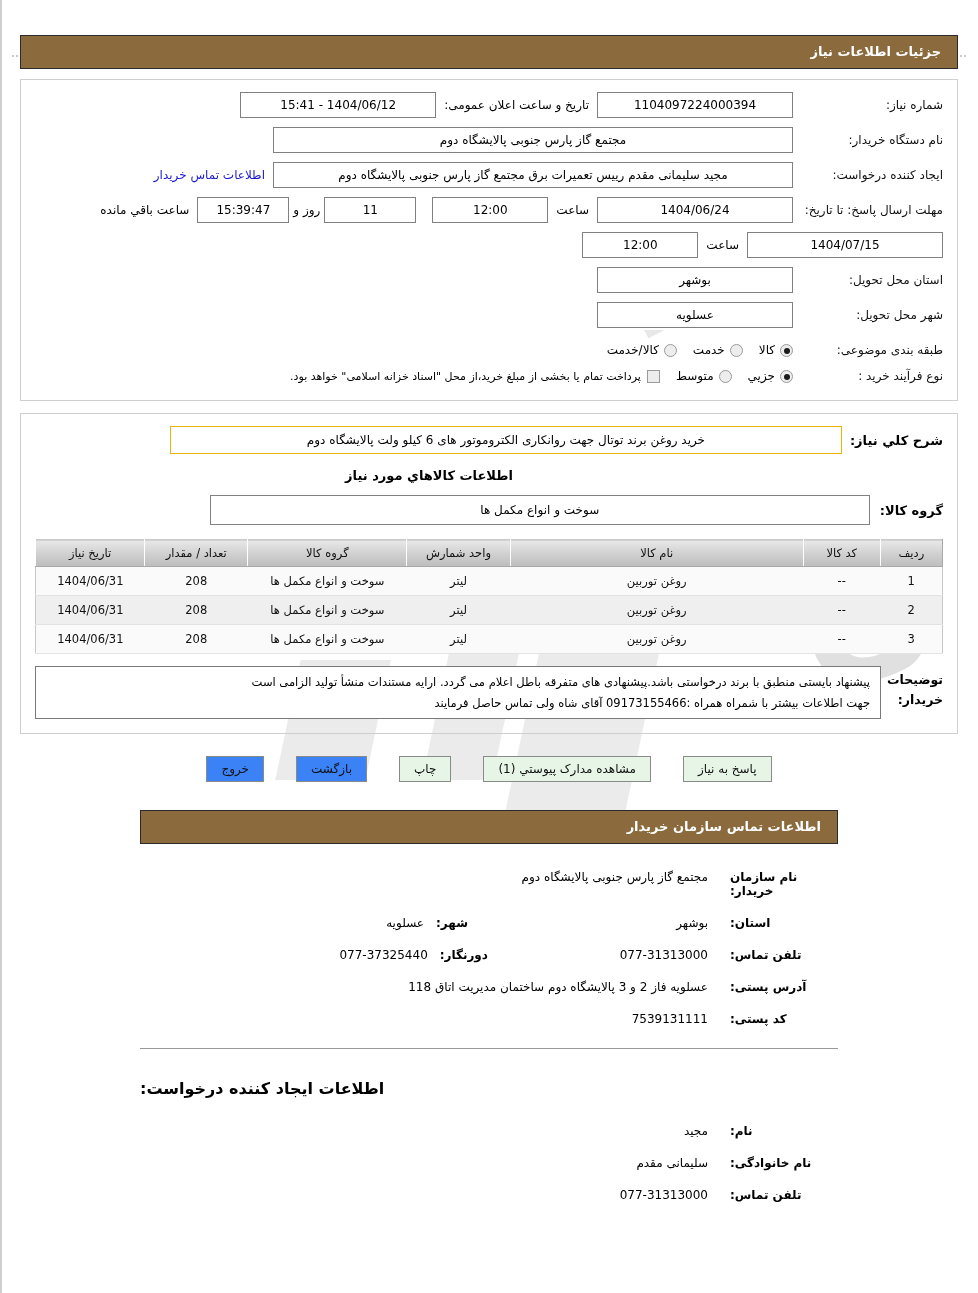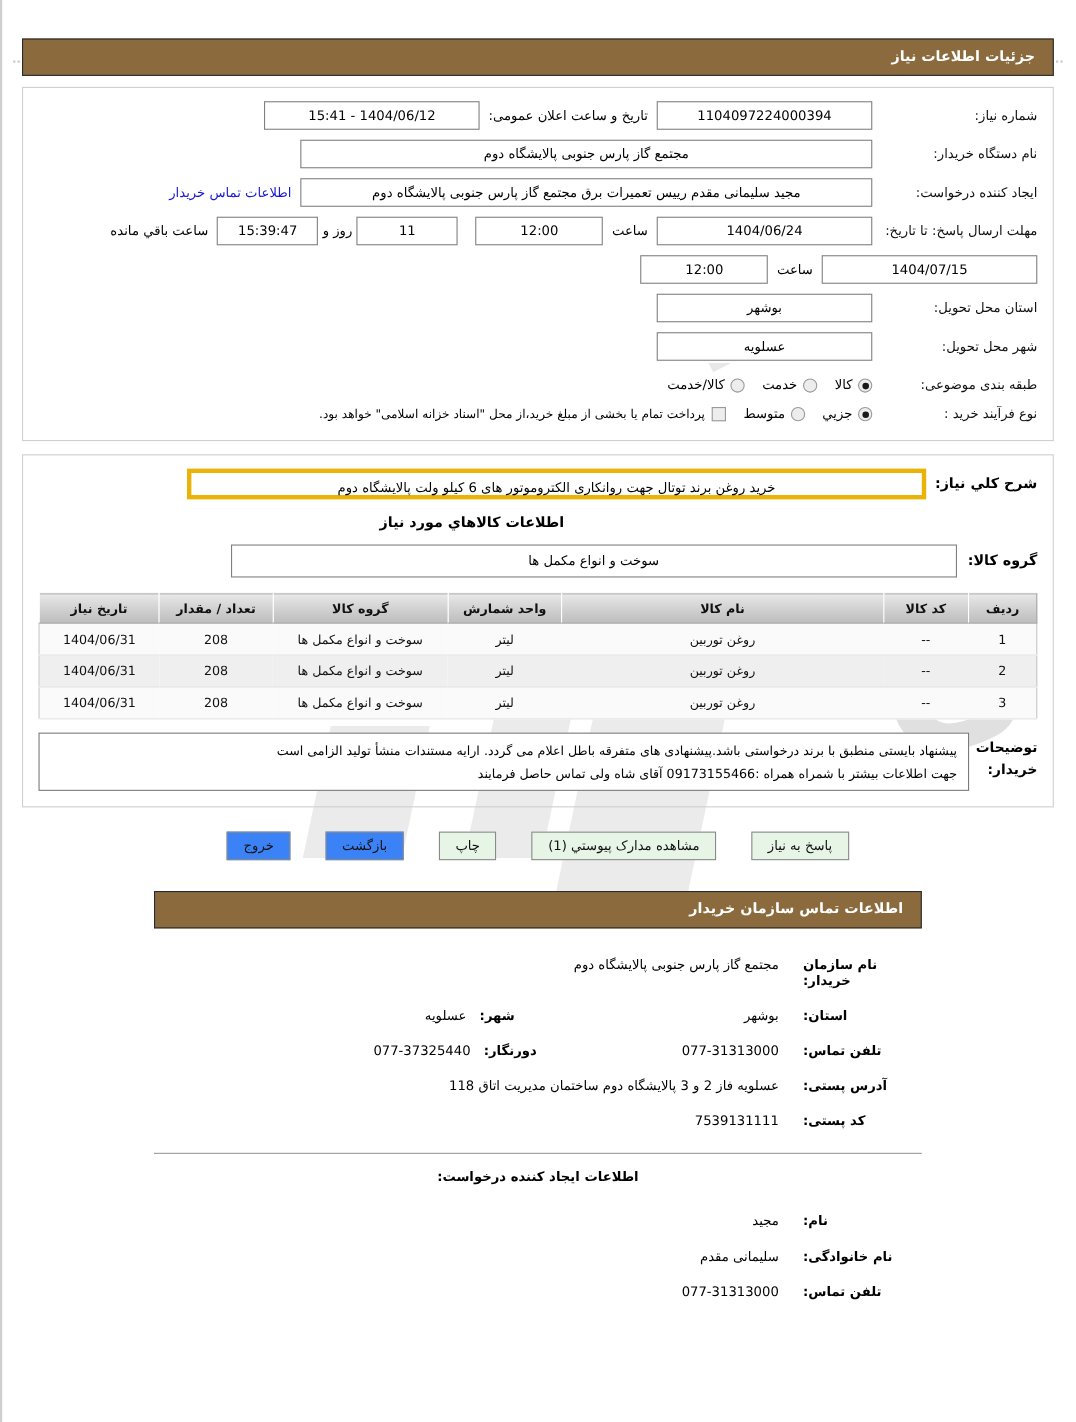--- a/index.html
+++ b/index.html
@@ -133,21 +133,21 @@
     width: 13px; height: 13px;
     border: 1px solid #9a9a9a; background: #ededed;
     margin-left: 6px; flex: 0 0 13px;
   }
   .note-txt { font-size: 11px; white-space: nowrap; }
 
   
   .desc-row { display: flex; align-items: center; justify-content: flex-start; }
   .desc-lbl { font-weight: bold; font-size: 13px; white-space: nowrap; padding-left: 8px; }
   .desc-box {
-    border: 4px solid #eab308; background: #fff;
+    border: 1px solid #eab308; background: #fff;
     flex: 0 0 auto; width: 672px;
     height: 28px; line-height: 26px;
     padding: 0 10px; text-align: center; font-size: 12px;
   }
   .subhead {
     font-weight: bold; font-size: 13px;
     text-align: center; margin: 14px 0 12px 0;
     padding-right: 120px;
   }
   .group-row { display: flex; align-items: center; justify-content: flex-start; }
@@ -163,21 +163,21 @@
     width: 100%; border-collapse: collapse;
     margin-top: 14px; background: #fff;
     border: 1px solid #c8c8c8;
     font-size: 11.5px;
   }
   table.items thead th {
     background: linear-gradient(to bottom, #e8e8e8 0%, #cfcfcf 55%, #bdbdbd 100%);
     border-left: 1px solid #ffffff;
     border-right: 1px solid #a9a9a9;
     border-bottom: 1px solid #a9a9a9;
-    color: #111; font-weight: bold;
+    color: #111; font-weight: normal;
     padding: 6px 6px; text-align: center; white-space: nowrap;
   }
   table.items tbody td {
     padding: 7px 8px; text-align: center;
     border-bottom: 1px solid #e3e3e3;
     color: #111; white-space: nowrap;
   }
   table.items tbody tr:nth-child(odd)  { background: #fafafa; }
   table.items tbody tr:nth-child(even) { background: #efefef; }
   td.c-name  { text-align: center; }
@@ -216,21 +216,21 @@
 
   
   .contact { margin-top: 28px; }
   .contact-body { margin: 26px 120px 0 120px; }
   .crow { display: flex; align-items: baseline; margin-bottom: 18px; }
   .ck { font-weight: bold; font-size: 12px; width: 120px; flex: 0 0 120px; text-align: left; padding-left: 12px; }
   .cv { font-size: 12px; min-width: 210px; text-align: right; padding-right: 10px; }
   .ck2 { font-weight: bold; font-size: 12px; padding-left: 12px; text-align: left; white-space: nowrap; }
   .cv2 { font-size: 12px; text-align: right; white-space: nowrap; }
   .hr-thin { border: 0; border-top: 1px solid #9a9a9a; margin: 22px 0 0 0; }
-  .creator-title { font-weight: bold; font-size: 12px; margin: 14px 0 26px 0; text-align: center; padding-left: 0; }
+  .creator-title { font-weight: bold; font-size: 16px; margin: 30px 0 26px 0; text-align: left; padding-left: 0; }
 </style>
 </head>
 <body>
 
 <div class="watermark">
   <div class="wm-arc wm-arc1"></div>
   <div class="wm-arc wm-arc2"></div>
   <div class="wm-arc wm-arc3"></div>
   <div class="wm-text wm-a">ه</div>
   <div class="wm-bar" style="width:120px;height:210px;top:270px;right:330px;transform:skewX(-12deg);"></div>

